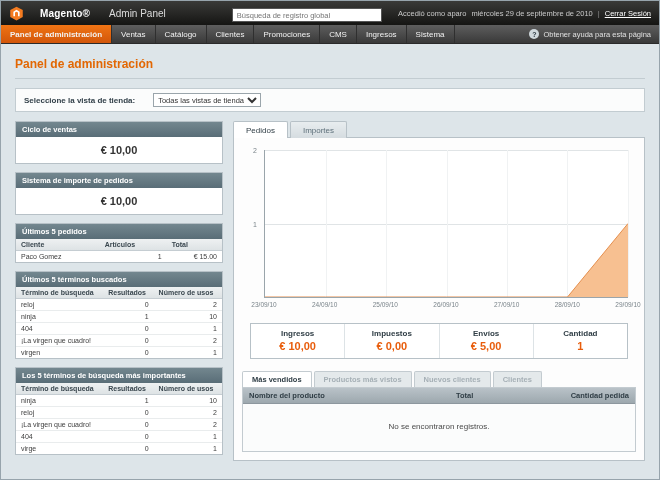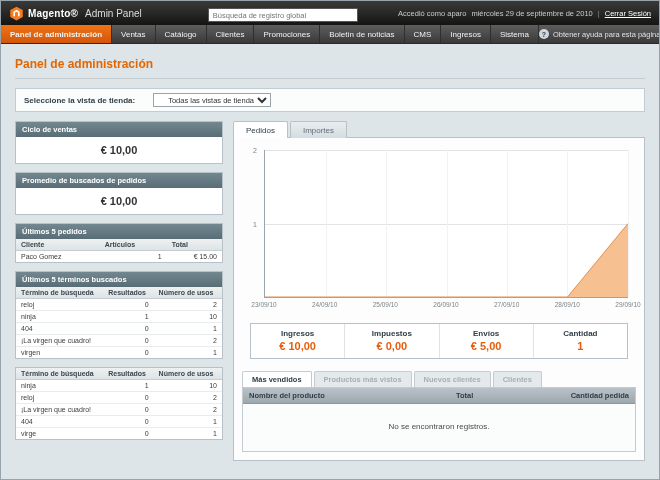--- a/index.html
+++ b/index.html
@@ -1,21 +1,21 @@
 <!DOCTYPE html>
 <html><head>
 <meta charset="utf-8">
 <style>
   * { margin:0; padding:0; box-sizing:border-box; }
   body { font-family:"Liberation Sans", sans-serif; background:#e9e9e9; }
   .viewport { width:660px; height:480px; background:#dde5e9; border:1px solid #97a4ac; position:relative; overflow:hidden; }
 
   
   .topbar { height:24px; background:linear-gradient(#3a3a38,#151513); display:flex; align-items:center; padding:0 8px; color:#fff; }
-  .brand { display:flex; align-items:center; gap:4px; }
+  .brand { display:flex; align-items:center; gap:16px; }
   .brand svg { display:block; }
   .brand-name { font-size:10px; font-weight:bold; letter-spacing:.2px; }
   .brand-suffix { font-size:10px; color:#dcdcdc; margin-left:3px; }
   .global-search { margin-left:66px; }
   .global-search input { width:150px; height:14px; font-size:7.5px; border:1px solid #555; padding:0 4px; background:#fff; color:#333; font-family:inherit; }
   .topbar-right { margin-left:auto; font-size:7.5px; color:#c9c9c9; display:flex; align-items:center; gap:5px; white-space:nowrap; }
   .logout { color:#ffffff; text-decoration:underline; cursor:pointer; }
   .sep { color:#8a8a8a; }
 
   
@@ -24,21 +24,21 @@
   .nav-item.active { background:linear-gradient(#f07414,#d2560a); font-weight:bold; }
   .nav-help { margin-left:auto; display:flex; align-items:center; gap:4px; color:#e0e0e0; padding-right:8px; font-size:7.5px; white-space:nowrap; cursor:pointer; }
   .help-icon { width:10px; height:10px; border-radius:50%; background:#cfd8dc; color:#2e3a42; font-size:7px; font-weight:bold; display:flex; align-items:center; justify-content:center; }
 
   
   .content { padding:8px 14px 0; }
   .page-title { color:#e26703; font-size:12px; font-weight:bold; padding:5px 0 7px; }
   .title-rule { border-bottom:1px solid #c2ccd1; margin-bottom:9px; }
   .switcher { background:#fbfcfc; border:1px solid #c2ccd1; padding:4px 8px; font-size:8px; display:flex; align-items:center; gap:18px; margin-bottom:9px; color:#33414a; }
   .switcher .lbl { font-weight:bold; }
-  select { font-size:7.5px; border:1px solid #9aa5ab; background:#fff; color:#333; font-family:inherit; height:14px;padding-left:10px; }
+  select { font-size:7.5px; border:1px solid #9aa5ab; background:#fff; color:#333; font-family:inherit; height:14px; }
 
   .columns { display:flex; gap:10px; }
   .col-left { width:208px; flex-shrink:0; }
   .col-right { flex:1; min-width:0; }
 
   
   .dash-box { border:1px solid #b7c1c7; margin-bottom:8px; background:#fff; }
   .dash-box-header { background:linear-gradient(#73878f,#596d77); color:#fff; font-weight:bold; font-size:7.5px; padding:3px 6px; }
   .dash-amount { text-align:center; font-size:11px; font-weight:bold; color:#333; padding:7px 0; }
   table.mini { width:100%; border-collapse:collapse; font-size:7px; color:#3c3c3c; }
@@ -108,21 +108,20 @@
       <span class="logout">Cerrar Sesión</span>
     </div>
   </div>
 
   <div class="navbar">
     <div class="nav-item active">Panel de administración</div>
     <div class="nav-item">Ventas</div>
     <div class="nav-item">Catálogo</div>
     <div class="nav-item">Clientes</div>
     <div class="nav-item">Promociones</div>
-    <div class="nav-item">Boletín de noticias</div>
     <div class="nav-item">CMS</div>
     <div class="nav-item">Ingresos</div>
     <div class="nav-item">Sistema</div>
     <div class="nav-help">
       <span class="help-icon">?</span>
       <span>Obtener ayuda para esta página</span>
     </div>
   </div>
 
   <div class="content">
@@ -139,21 +138,21 @@
     <div class="columns">
 
       <div class="col-left">
 
         <div class="dash-box">
           <div class="dash-box-header">Ciclo de ventas</div>
           <div class="dash-amount">€ 10,00</div>
         </div>
 
         <div class="dash-box">
-          <div class="dash-box-header">Promedio de buscados de pedidos</div>
+          <div class="dash-box-header">Sistema de importe de pedidos</div>
           <div class="dash-amount">€ 10,00</div>
         </div>
 
         <div class="dash-box">
           <div class="dash-box-header">Últimos 5 pedidos</div>
           <table class="mini">
             <thead>
               <tr>
                 <th>Cliente</th>
                 <th class="num">Artículos</th>
@@ -204,20 +203,21 @@
               <tr>
                 <td>virgen</td>
                 <td class="num">0</td>
                 <td class="num">1</td>
               </tr>
             </tbody>
           </table>
         </div>
 
         <div class="dash-box">
+          <div class="dash-box-header">Los 5 términos de búsqueda más importantes</div>
           <table class="mini">
             <thead>
               <tr>
                 <th>Término de búsqueda</th>
                 <th class="num">Resultados</th>
                 <th class="num">Número de usos</th>
               </tr>
             </thead>
             <tbody>
               <tr>

